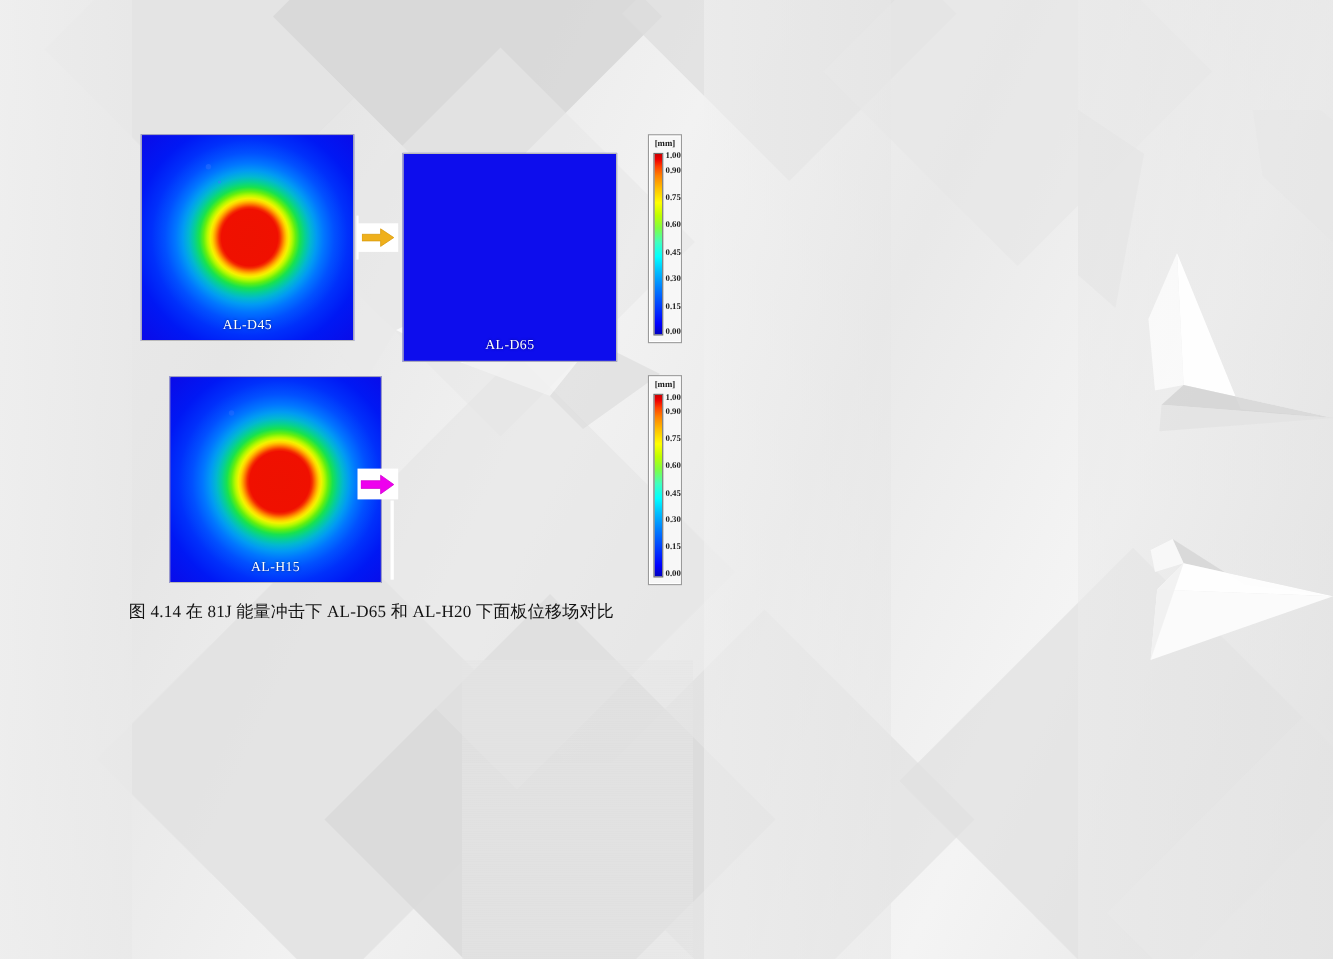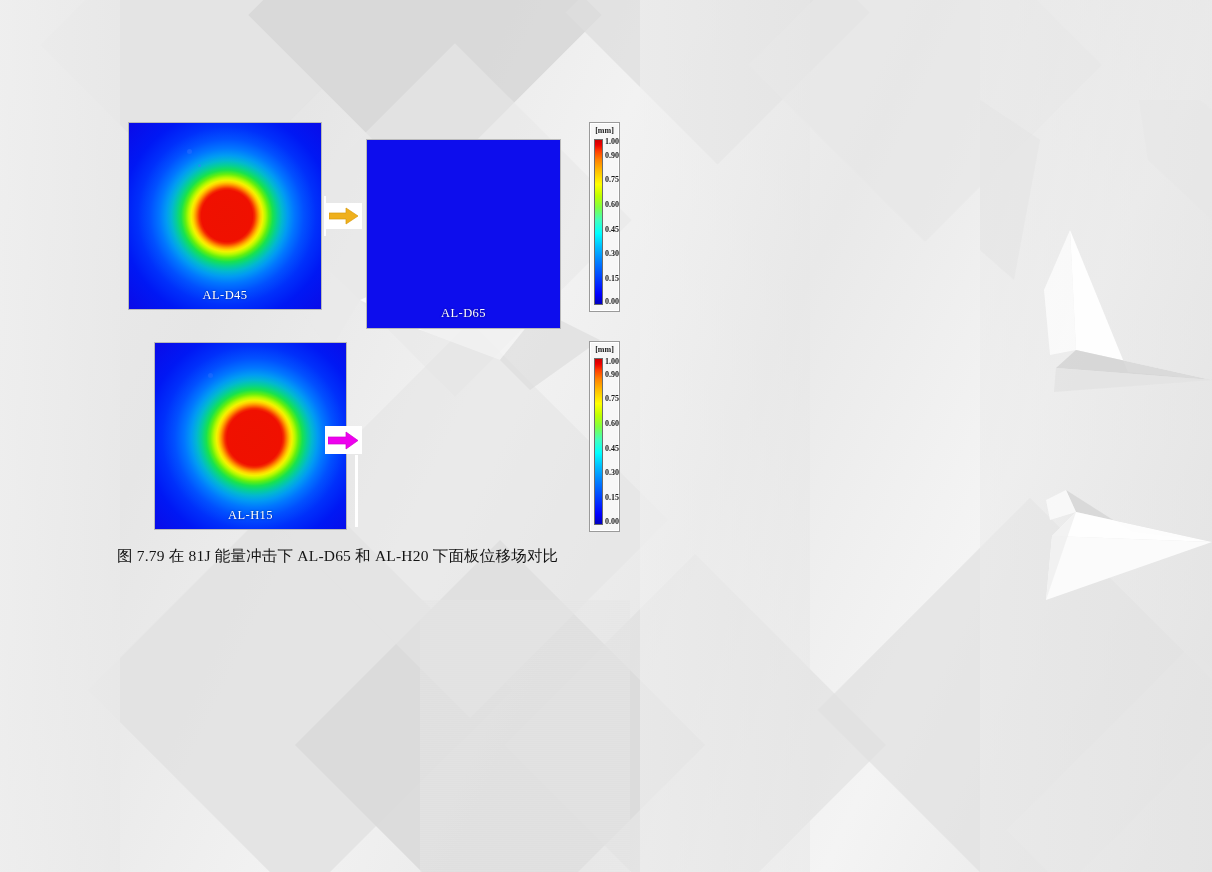--- a/index.html
+++ b/index.html
@@ -319,16 +319,16 @@
         <div class="cb-tick" style="top:97.5%;">0.00</div>
       </div>
     </div>
 
     <div class="arrow-box" style="left:325px; top:426px; width:37px; height:28px;">
       <svg class="arrow-svg" width="31" height="19" viewBox="0 0 31 19">
         <polygon points="0,6 18,6 18,1 30,9.5 18,18 18,13 0,13" fill="#ee00ee" stroke="#d000d0" stroke-width="0.7"></polygon>
       </svg>
     </div>
 
-    <div id="caption" style="left:117px; top:546px;">图 7.79  在 81J 能量冲击下 AL-D65 和 AL-H20 下面板位移场对比</div>
+    <div id="caption" style="left:117px; top:546px;">图 4.14  在 81J 能量冲击下 AL-D65 和 AL-H20 下面板位移场对比</div>
 
   </div>
 </div>
 
 </body></html>

